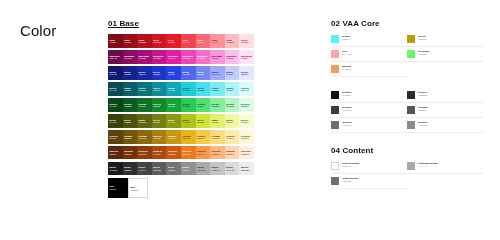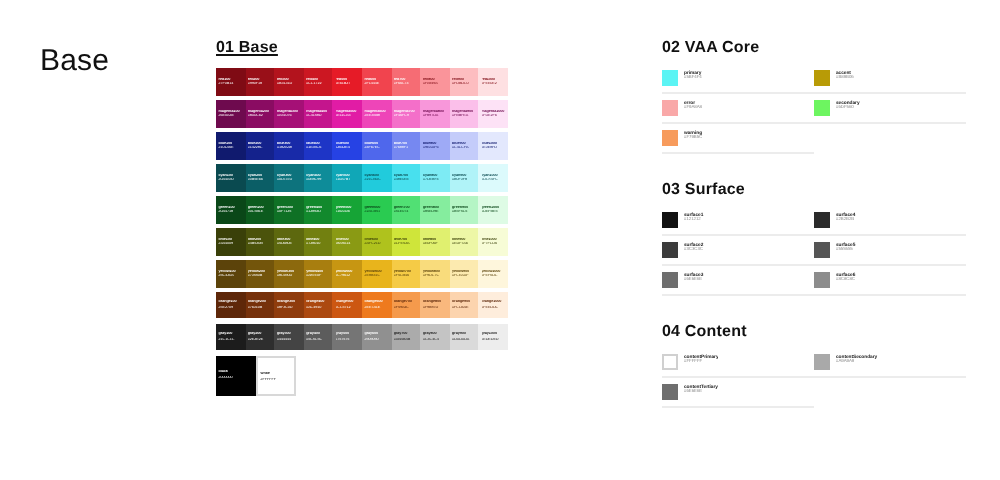--- a/index.html
+++ b/index.html
@@ -127,21 +127,21 @@
     line-height: 3px;
     font-weight: 400;
     color: #8a8a8a;
     white-space: nowrap;
     letter-spacing: -0.02px;
   }
 </style>
 </head>
 <body>
 
-<div id="page-title">Base</div>
+<div id="page-title">Color</div>
 
 <section id="base-section">
   <div class="section-heading">01 Base</div>
   <div id="base-ramps">
       <div class="ramp-row">
         <div class="swatch" style="background: rgb(127, 11, 20); color: rgb(255, 255, 255);">
           <div class="sw-name">red100</div>
           <div class="sw-hex">#7F0B14</div>
         </div>
         <div class="swatch" style="background: rgb(153, 15, 24); color: rgb(255, 255, 255);">
@@ -567,21 +567,20 @@
           <div class="token-chip" style="background: rgb(247, 155, 92);"></div>
           <div class="token-text">
             <div class="token-name">warning</div>
             <div class="token-hex">#F79B5C</div>
           </div>
         </div>
       </div>
   </section>
 
   <section class="token-section">
-    <div class="section-heading">03 Surface</div>
     <div class="token-grid">
         <div class="token-item">
           <div class="token-chip" style="background: rgb(18, 18, 18);"></div>
           <div class="token-text">
             <div class="token-name">surface1</div>
             <div class="token-hex">#121212</div>
           </div>
         </div>
         <div class="token-item">
           <div class="token-chip" style="background: rgb(43, 43, 43);"></div>

